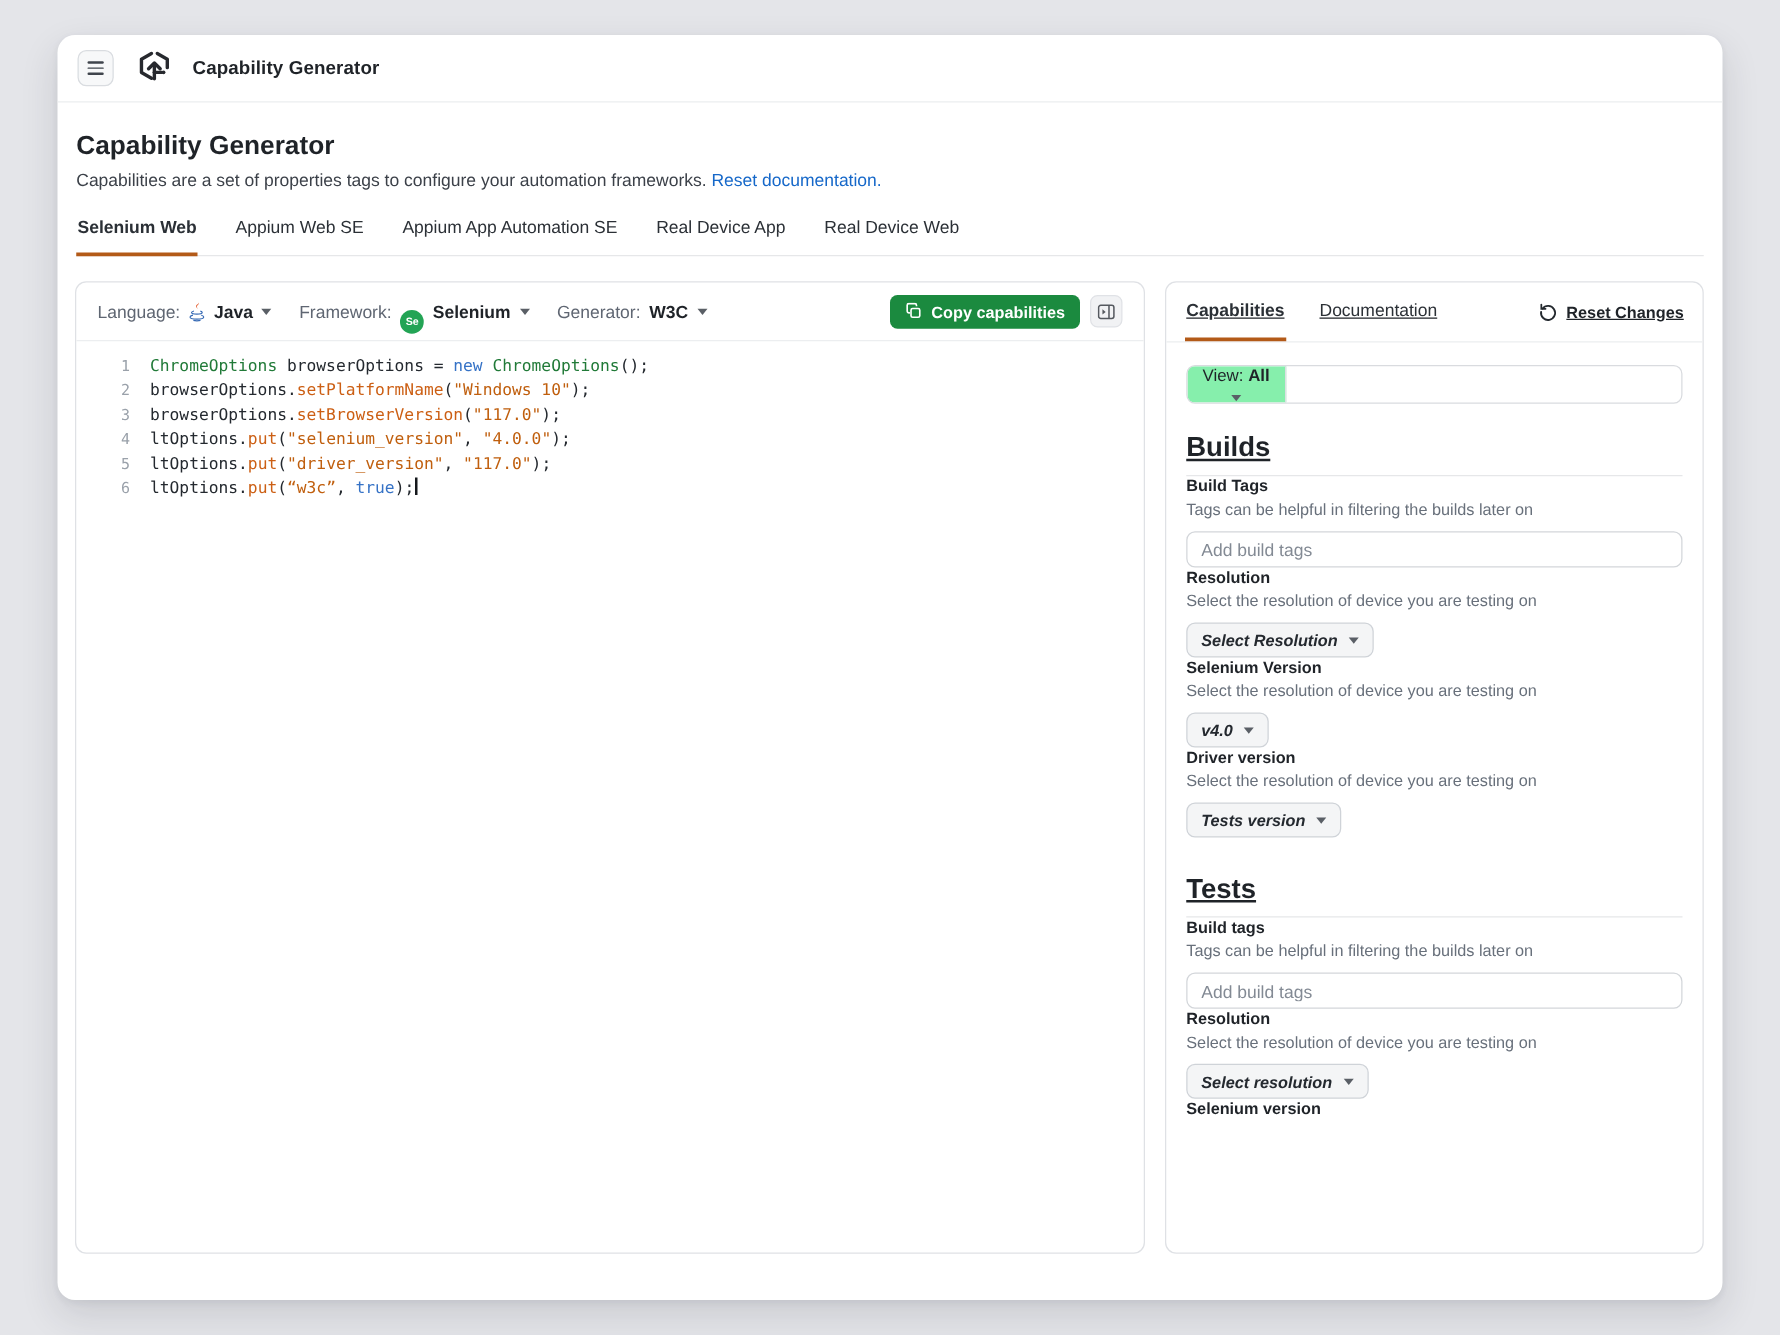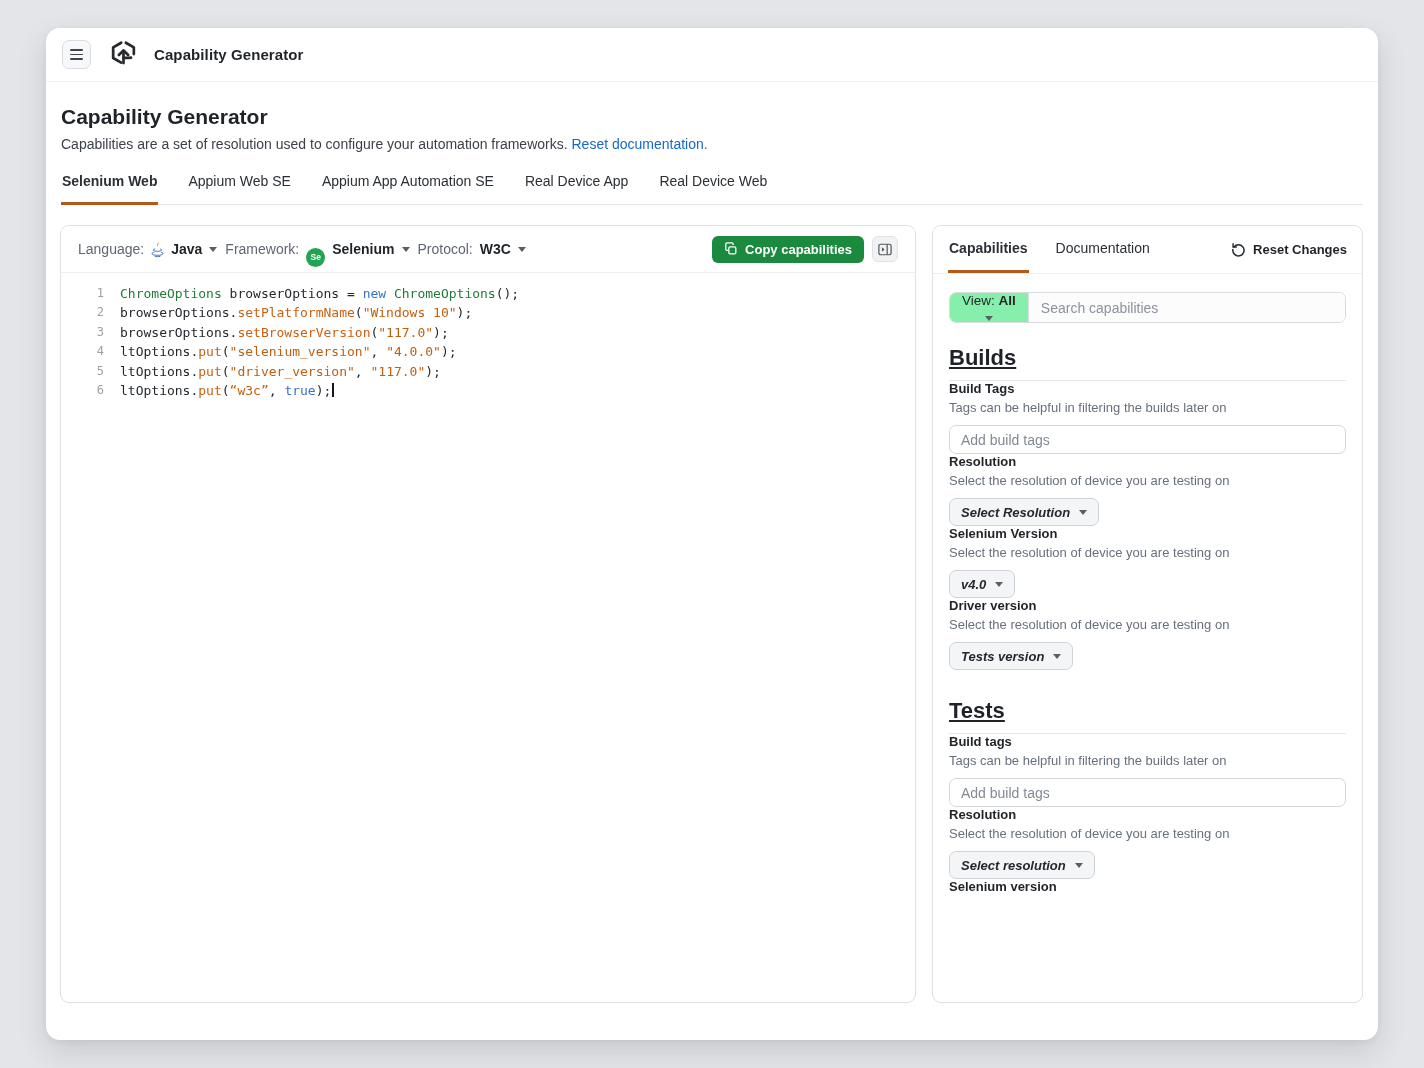--- a/index.html
+++ b/index.html
@@ -46,21 +46,21 @@
   .page-tabs{display:flex;gap:29px;margin-top:21px;border-bottom:1px solid #e6e7e9;}
   .page-tab{font-size:14px;color:#2b3036;background:none;border:none;font-family:inherit;
     padding:0 1px 13px 1px;cursor:pointer;border-bottom:3px solid transparent;margin-bottom:-1px;}
   .page-tab.active{font-weight:700;border-bottom-color:var(--accent-orange);}
   
   .content{display:flex;gap:16px;padding:20px 15px 0 14px;}
   .panel{border:1px solid var(--panel-border);border-radius:9px;overflow:hidden;background:#fff;}
   .editor-panel{width:856px;height:778px;}
   .caps-panel{width:431px;height:778px;display:flex;flex-direction:column;}
   
-  .editor-toolbar{height:47px;display:flex;align-items:center;padding:0 17px;border-bottom:1px solid #eceef0;gap:8px;}
+  .editor-toolbar{height:47px;display:flex;align-items:center;padding:0 17px;border-bottom:1px solid #eceef0;gap:22px;}
   .tb-group{display:flex;align-items:center;gap:7px;font-size:14px;}
   .tb-label{color:#5f6672;}
   .tb-value{font-weight:700;color:var(--text);}
   .caret{width:0;height:0;border-left:4px solid transparent;border-right:4px solid transparent;border-top:5px solid #5a5f66;display:inline-block;}
   .se-badge{width:19px;height:19px;border-radius:50%;background:var(--selenium-green);color:#fff;
     font-size:8.5px;font-weight:700;display:flex;align-items:center;justify-content:center;margin-top:16px;}
   .tb-right{margin-left:auto;display:flex;align-items:center;gap:8px;}
   .copy-btn{display:flex;align-items:center;gap:7px;background:var(--button-green);color:#fff;border:none;
     border-radius:6px;height:27px;padding:0 12px;font-size:13px;font-weight:600;font-family:inherit;cursor:pointer;}
   .collapse-btn{width:26px;height:26px;border:1px solid #e0e2e6;border-radius:6px;background:#f1f2f4;
@@ -69,21 +69,21 @@
   .code-area{padding:11px 0;font-family:"DejaVu Sans Mono",monospace;font-size:13px;line-height:19.4px;}
   .code-line{display:flex;}
   .ln{width:43px;text-align:right;color:#9aa1aa;font-size:12px;user-select:none;flex:none;}
   .lc{margin-left:16px;white-space:pre;color:#24292f;}
   .tok-cls{color:var(--tok-cls);}
   .tok-kw{color:var(--tok-kw);}
   .tok-str{color:var(--tok-str);}
   .tok-fn{color:var(--tok-fn);}
   .cursor{display:inline-block;width:1.5px;height:14px;background:#15181c;vertical-align:-2px;margin-left:1px;}
   
-  .caps-header{height:48px;flex:none;display:flex;align-items:center;padding:0 15px;border-bottom:1px solid #eceef0;position:relative;}
+  .caps-header{height:48px;flex:none;display:flex;align-items:center;padding:0 15px;border-bottom:1px solid #eceef0;position:relative;text-decoration:underline;}
   .caps-tab{font-size:14px;background:none;border:none;font-family:inherit;color:#2b3036;cursor:pointer;
     height:100%;display:flex;align-items:center;border-bottom:3px solid transparent;margin-right:26px;padding:0 1px;}
   .caps-tab.active{font-weight:700;border-bottom-color:var(--accent-orange);}
   .reset-btn{margin-left:auto;display:flex;align-items:center;gap:7px;background:none;border:none;
     font-family:inherit;font-size:13px;font-weight:700;color:var(--text);cursor:pointer;}
   .caps-body{padding:18px 16px 0 16px;overflow:hidden;flex:1;}
   .search-row{display:flex;height:31px;border:1px solid #d9dbdf;border-radius:7px;overflow:hidden;background:#fff;}
   .view-seg{display:flex;align-items:center;gap:8px;background:#86efac;padding:0 12px;border-right:1px solid #dddfe3;
     font-size:13.5px;cursor:pointer;white-space:nowrap;flex-direction:column;}
   .view-seg b{font-weight:700;}
@@ -124,21 +124,21 @@
         <path d="M12 14.6h4.6"></path>
         <circle cx="17.7" cy="14.6" r="1.15" fill="#27292e" stroke="none"></circle>
       </svg>
     </span>
     <span class="app-title">Capability Generator</span>
   </div>
 
   <div class="page-head">
     <h1 class="page-title">Capability Generator</h1>
     <div class="page-desc">
-      <span>Capabilities are a set of resolution used to configure your automation frameworks.</span>
+      <span>Capabilities are a set of properties tags to configure your automation frameworks.</span>
       <a>Reset documentation.</a>
     </div>
     <div class="page-tabs">
         <button class="page-tab active">Selenium Web</button>
         <button class="page-tab">Appium Web SE</button>
         <button class="page-tab">Appium App Automation SE</button>
         <button class="page-tab">Real Device App</button>
         <button class="page-tab">Real Device Web</button>
       </div>
   </div>
@@ -160,21 +160,21 @@
           <span class="tb-value">Java</span>
           <span class="caret"></span>
         </div>
         <div class="tb-group">
           <span class="tb-label">Framework:</span>
           <span class="se-badge">Se</span>
           <span class="tb-value">Selenium</span>
           <span class="caret"></span>
         </div>
         <div class="tb-group">
-          <span class="tb-label">Protocol:</span>
+          <span class="tb-label">Generator:</span>
           <span class="tb-value">W3C</span>
           <span class="caret"></span>
         </div>
         <div class="tb-right">
           <button class="copy-btn">
             <span>
               <svg width="14" height="14" viewBox="0 0 16 16" fill="none" stroke="#fff" stroke-width="1.5">
                 <rect x="5.5" y="5.5" width="8" height="8" rx="1.5"></rect>
                 <path d="M10.5 3.5v-1A1.5 1.5 0 0 0 9 1H3.5A1.5 1.5 0 0 0 2 2.5V8a1.5 1.5 0 0 0 1.5 1.5h1"></path>
               </svg>
@@ -233,21 +233,20 @@
           </span>
           <span>Reset Changes</span>
         </button>
       </div>
       <div class="caps-body">
         <div class="search-row">
           <span class="view-seg">
             <span><span>View:</span> <b>All</b></span>
             <span class="caret"></span>
           </span>
-          <input class="search-input" placeholder="Search capabilities" style="">
         </div>
         <div>
             <div class="sec-title">Builds</div>
             <hr class="sec-rule">
             <div class="field"><div class="f-label">Build Tags</div><div class="f-help">Tags can be helpful in filtering the builds later on</div><input class="f-input" placeholder="Add build tags" style=""></div>
             <div class="field"><div class="f-label">Resolution</div><div class="f-help">Select the resolution of device you are testing on</div><button class="f-select">
                 <span>Select Resolution</span>
                 <span class="caret"></span>
               </button></div>
             <div class="field"><div class="f-label">Selenium Version</div><div class="f-help">Select the resolution of device you are testing on</div><button class="f-select">

